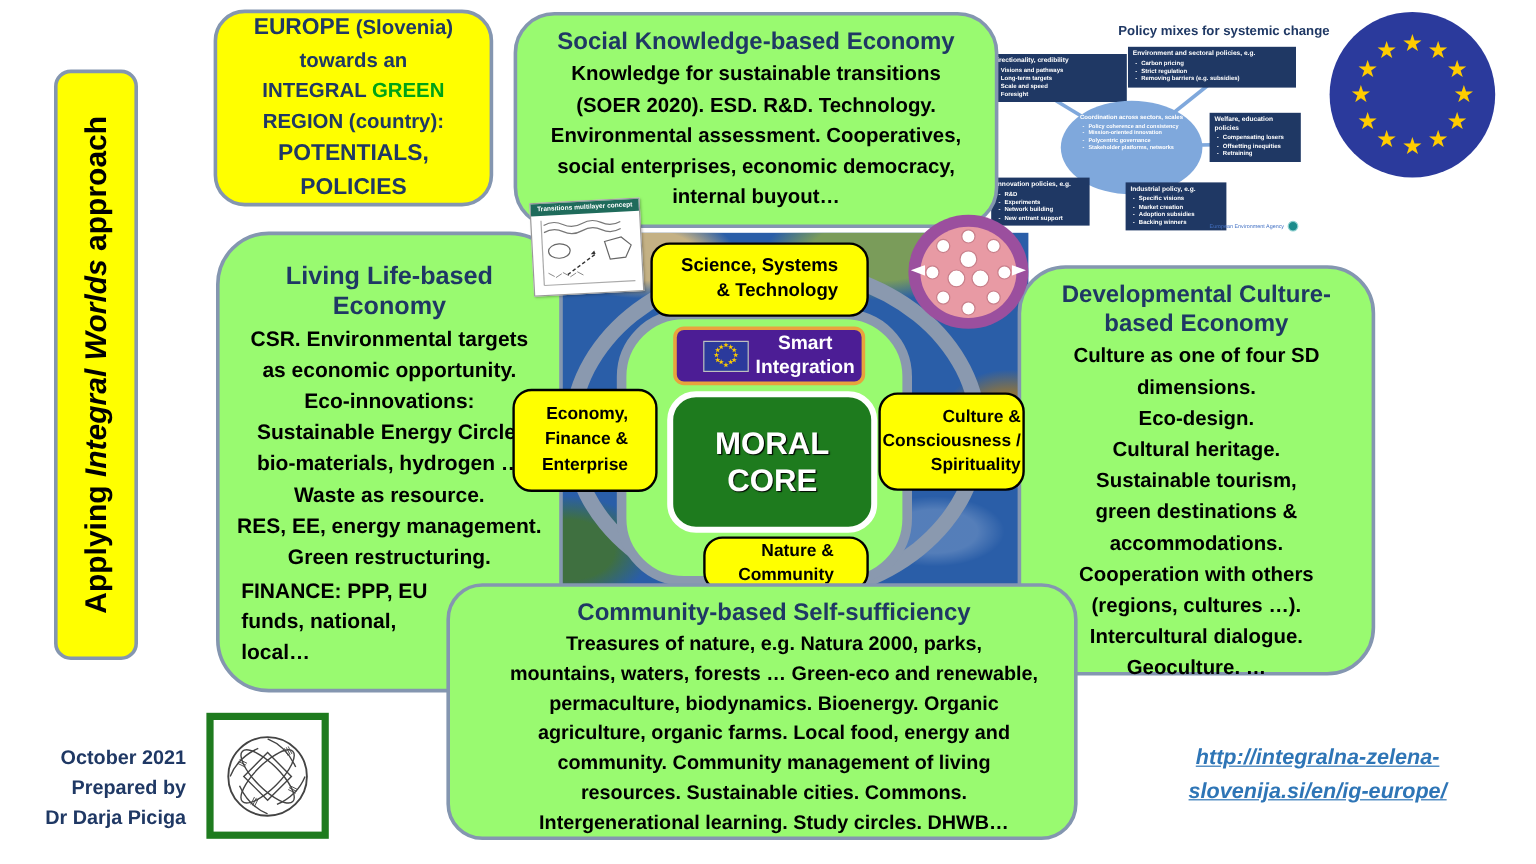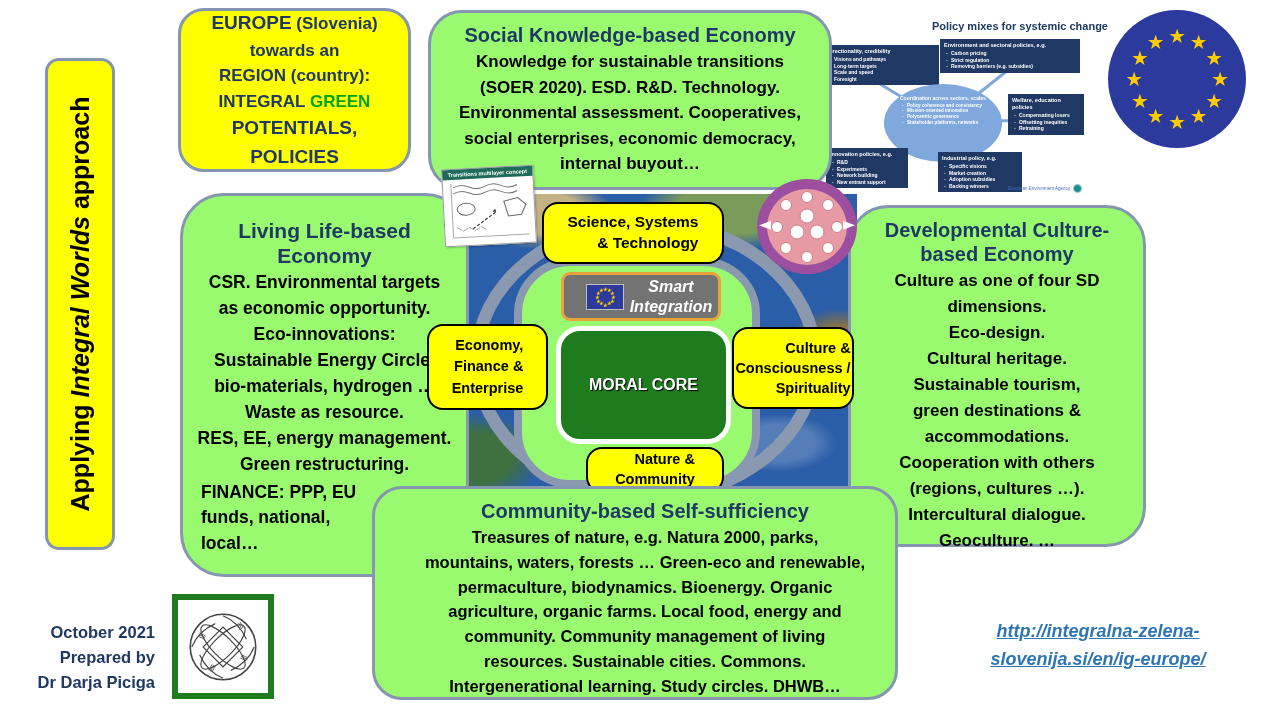--- a/index.html
+++ b/index.html
@@ -35,21 +35,21 @@
   .gbox { background:#99FA70; border:3px solid #8496B0; border-radius:34px;
     text-align:center; color:#000; }
   .gbox h2 { color:#1F3864; font-size:20px; line-height:1.2; padding-top:10px; }
   .gbox .body { font-size:17px; line-height:1.5; padding:2px 8px; }
 
   .social-box   { left:428px; top:10px;  width:404px; height:180px; z-index:4; }
   .living-box   { left:180px; top:193px; width:289px; height:384px; z-index:2; border-radius:44px;}
   .living-box h2{ font-size:21px; padding-top:22px;}
   .living-box .body { font-size:17.5px; line-height:1.48; }
   .living-fin   { text-align:left; padding-left:18px; font-size:17.5px; line-height:1.48;}
-  .cultural-box { left:848px; top:205px; width:298px; height:342px; z-index:2; border-radius:40px;}
+  .cultural-box { left:848px; top:221px; width:298px; height:342px; z-index:2; border-radius:40px;}
   .cultural-box .body { font-size:17px; line-height:1.53; }
   .community-box{ left:372px; top:486px; width:526px; height:214px; z-index:6; border-radius:30px;padding-left:20px;}
   .community-box .body { font-size:16.5px; line-height:1.5; }
 
   
   .policy { left:818px; top:12px; width:290px; height:192px; z-index:1; font-weight:bold;}
   .policy-title { position:absolute; left:0; top:8px; width:100%; text-align:right;
     font-size:11px; color:#1F3864; }
   .pbox { position:absolute; background:#1F3864; color:#fff; padding:3px 4px;
     font-size:5px; line-height:1.3; text-align:left; }
@@ -89,31 +89,31 @@
   
   .ybox { position:absolute; background:#FFFF00; border:2px solid #000;
     border-radius:16px; display:flex; align-items:center; justify-content:center;
     text-align:right; color:#000; z-index:4; }
   .science-box { left:542px; top:202px; width:182px; height:62px; font-size:15.5px; line-height:1.35; }
   .economy-box { left:427px; top:324px; width:121px; height:86px; font-size:14.5px; line-height:1.45; z-index:5;}
   .culture-box { left:732px; top:327px; width:122px; height:82px; font-size:14.5px; line-height:1.4; z-index:5;}
   .nature-box  { left:574px; top:447px; width:138px; height:46px; font-size:14.5px; line-height:1.35; z-index:4;margin-left:12px;}
 
   .smart-box { left:561px; top:272px; width:160px; height:49px;
-    background:#737373; border:3px solid #E8A33D; border-radius:9px; z-index:4;
-    display:flex; align-items:center; padding-left:22px;font-style:italic; }
+    background:#4c1d95; border:3px solid #E8A33D; border-radius:9px; z-index:4;
+    display:flex; align-items:center; padding-left:22px; }
   .mini-flag { width:38px; height:26px; background:#2B3A9C; border:1px solid #BFBFBF;
     position:relative; flex:none; }
   .smart-label { flex:1; color:#fff; font-size:16px; line-height:1.25; text-align:center; }
 
   .moral-box { left:556px; top:326px; width:175px; height:118px;
     background:#1E7B1E; border:5px solid #fff; border-radius:24px; z-index:4;
     display:flex; flex-direction:column; align-items:center; justify-content:center;
     color:#fff; text-align:center; }
-  .moral-title { font-size:16px; text-shadow:1px 1px 1px #000; margin-bottom:0; }
+  .moral-title { font-size:26px; text-shadow:1px 1px 1px #000; margin-bottom:0; }
   .moral-body  { font-size:15px; line-height:1.35; }
 
   
   .mandala { left:757px; top:179px; width:100px; height:95px; border-radius:50%;
     background:#9B4F9E; z-index:6; }
   .mandala-inner { position:absolute; left:10%; top:10%; width:80%; height:80%;
     border-radius:50%; background:#E89AA4; }
   .m-arrow { position:absolute; top:44%; width:12px; height:9px; background:#fff; }
   .m-arrow.left  { left:2px;  clip-path:polygon(0 50%, 100% 0, 100% 100%); }
   .m-arrow.right { right:2px; clip-path:polygon(100% 50%, 0 0, 0 100%); }
@@ -138,22 +138,22 @@
 </head>
 <body>
 
 <div class="abs v-banner">
   <div class="v-banner-inner"><span>Applying </span><span class="ital">Integral Worlds</span><span> approach</span></div>
 </div>
 
 <div class="abs title-box">
   <div><span class="big">EUROPE</span><span> (Slovenia)</span></div>
   <div>towards an</div>
+  <div><span>INTEGRAL </span><span class="green-word">GREEN</span></div>
   <div>REGION (country):</div>
-  <div><span>INTEGRAL </span><span class="green-word">GREEN</span></div>
   <div class="big">POTENTIALS,</div>
   <div class="big">POLICIES</div>
 </div>
 
 <div class="abs gbox social-box">
   <h2>Social Knowledge-based Economy</h2>
   <div class="body prewrap">Knowledge for sustainable transitions
 (SOER 2020). ESD. R&amp;D. Technology.
 Environmental assessment. Cooperatives,
 social enterprises, economic democracy,

